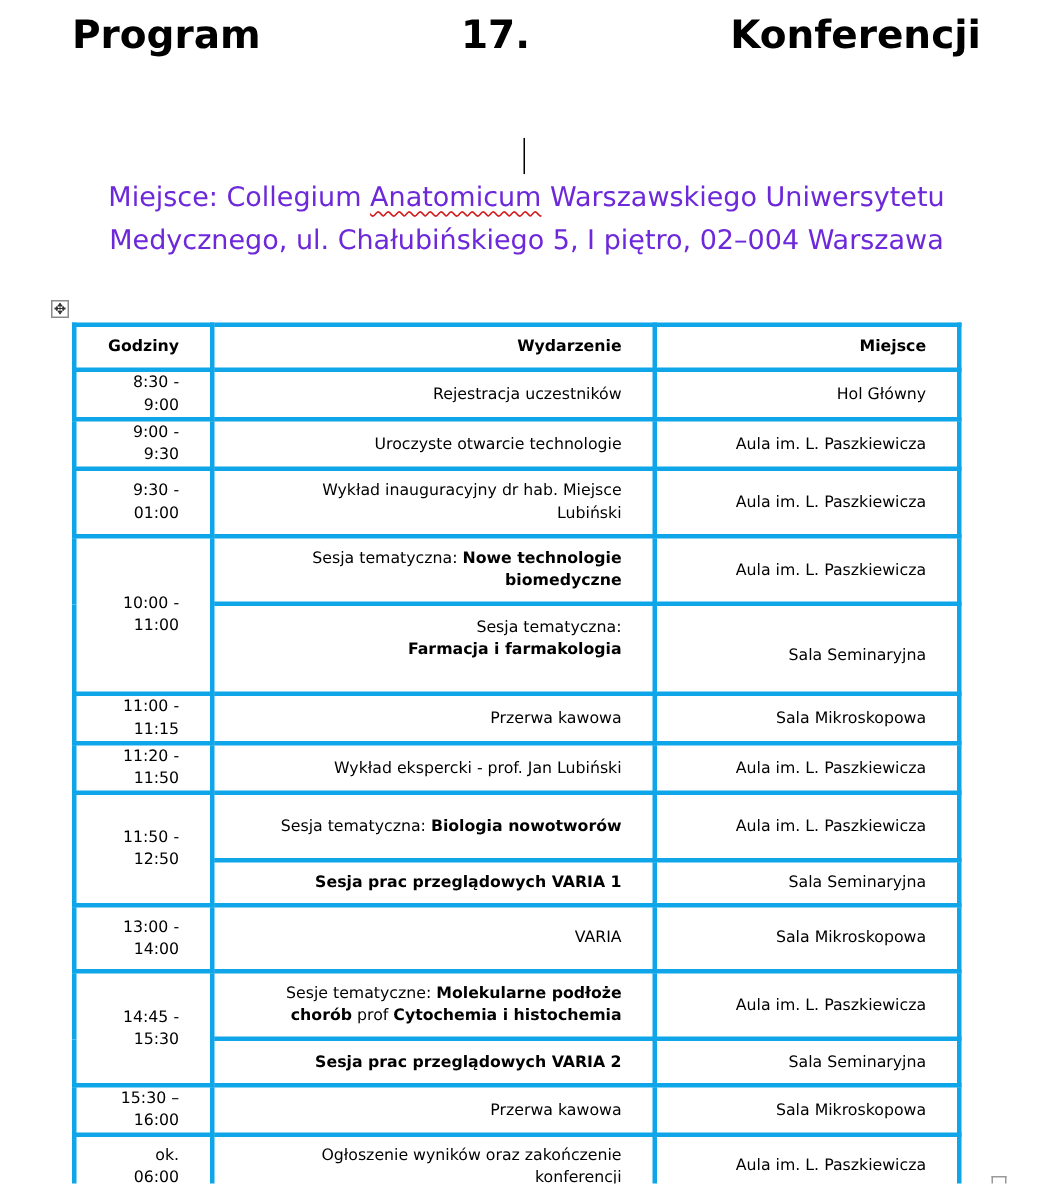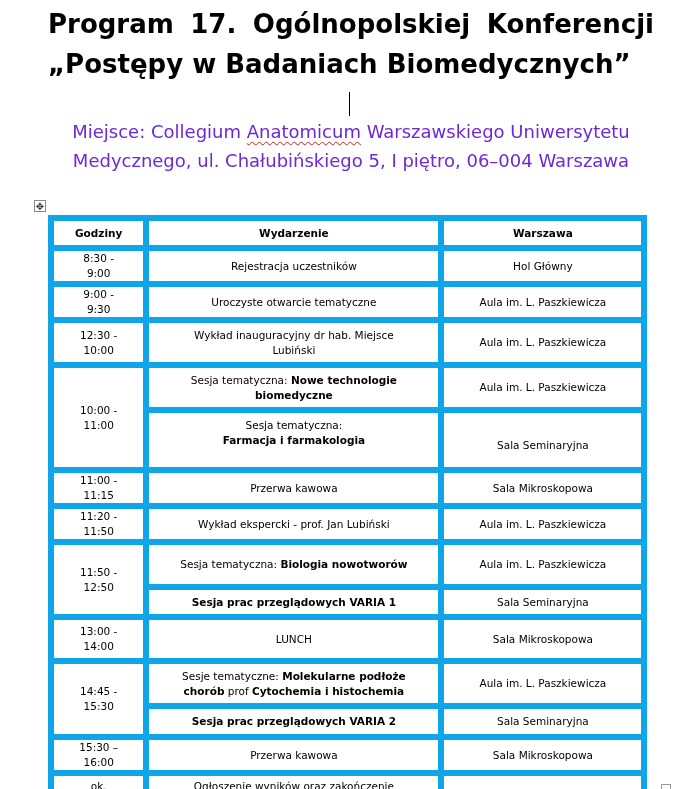--- a/index.html
+++ b/index.html
@@ -1,91 +1,89 @@
 <!DOCTYPE html>
 <html><head>
 <meta charset="utf-8">
 <style>
   html, body { margin:0; padding:0; background:#ffffff; }
   body { width:695px; height:789px; position:relative; overflow:hidden; font-family:"Liberation Sans", sans-serif; color:#000; }
   .title {
     position:absolute; left:48px; top:4px; width:606px;
-    font-family:"DejaVu Sans", sans-serif; font-weight:bold; font-size:26px; line-height:40px;
+    font-family:"DejaVu Sans", sans-serif; font-weight:bold; font-size:26px; line-height:40px;text-align:center;
   }
   .title .line1 { display:flex; justify-content:space-between; }
   .cursor { position:absolute; left:349px; top:92px; width:1px; height:24px; background:#000; }
   .place {
     position:absolute; left:48px; top:117px; width:606px; text-align:center;
     font-family:"DejaVu Sans", sans-serif; font-size:18px; line-height:29px; color:#6d28d9;
   }
   .squiggle { text-decoration: underline wavy #d21a1a; text-decoration-thickness:1px; text-underline-offset:3px; }
   .move-handle {
     position:absolute; left:34px; top:200px; width:12px; height:12px; border:1px solid #8a8a8a;
     font-size:10px; line-height:12px; text-align:center; color:#333; box-sizing:border-box;
   }
   table.prog {
     position:absolute; left:48px; top:215px; border-collapse:collapse; table-layout:fixed;
     font-family:"DejaVu Sans", sans-serif; font-size:10.5px;
   }
   table.prog td, table.prog th {
-    border:6px solid #0ea5e9; text-align:center; vertical-align:middle; padding:0 21px; line-height:15px;
+    border:3px solid #0ea5e9; text-align:right; vertical-align:middle; padding:0 21px; line-height:15px;
   }
   table.prog th { font-weight:bold; }
   .c1 { width:77px; } .c2 { width:295px; } .c3 { width:203px; }
   b { font-weight:bold; }
   .farm { padding-bottom:14px !important; }
   .farm-place { padding-top:10px !important; }
   .resize-handle { position:absolute; left:661px; top:784px; width:10px; height:8px; border:1px solid #999; border-bottom:none; box-sizing:border-box; }
 </style>
 </head>
 <body>
 
 <div class="title">
   <div class="line1">
     <span>Program</span>
     <span>17.</span>
-    <span>Ogólnopolskiej</span>
     <span>Konferencji</span>
   </div>
-  <div>„Postępy w Badaniach Biomedycznych”</div>
 </div>
 
 <div class="cursor"></div>
 
 <div class="place">
   <div><span>Miejsce: Collegium </span><span class="squiggle">Anatomicum</span><span> Warszawskiego Uniwersytetu</span></div>
-  <div>Medycznego, ul. Chałubińskiego 5, I piętro, 06–004 Warszawa</div>
+  <div>Medycznego, ul. Chałubińskiego 5, I piętro, 02–004 Warszawa</div>
 </div>
 
 <div class="move-handle">✥</div>
 
 <table class="prog">
   <colgroup>
       <col class="c1">
       <col class="c2">
       <col class="c3">
     </colgroup>
   <tbody>
       <tr style="height:30px">
     <th>Godziny</th>
     <th>Wydarzenie</th>
-    <th>Warszawa</th>
+    <th>Miejsce</th>
   </tr>
   <tr style="height:30px">
     <td>8:30 - 9:00</td>
     <td>Rejestracja uczestników</td>
     <td>Hol Główny</td>
   </tr>
   <tr style="height:30px">
     <td>9:00 - 9:30</td>
-    <td>Uroczyste otwarcie tematyczne</td>
+    <td>Uroczyste otwarcie technologie</td>
     <td>Aula im. L. Paszkiewicza</td>
   </tr>
   <tr style="height:45px">
-    <td>12:30 - 10:00</td>
+    <td>9:30 - 01:00</td>
     <td>
           <div>Wykład inauguracyjny dr hab. Miejsce</div>
           <div>Lubiński</div>
         </td>
     <td>Aula im. L. Paszkiewicza</td>
   </tr>
   <tr style="height:45px">
     <td rowspan="2">10:00 - 11:00</td>
     <td><span>Sesja tematyczna: </span><b>Nowe technologie biomedyczne</b></td>
     <td>Aula im. L. Paszkiewicza</td>
@@ -108,21 +106,21 @@
     <td rowspan="2">11:50 - 12:50</td>
     <td><span>Sesja tematyczna: </span><b>Biologia nowotworów</b></td>
     <td>Aula im. L. Paszkiewicza</td>
   </tr>
   <tr style="height:30px">
     <td><b>Sesja prac przeglądowych VARIA 1</b></td>
     <td>Sala Seminaryjna</td>
   </tr>
   <tr style="height:44px">
     <td>13:00 - 14:00</td>
-    <td>LUNCH</td>
+    <td>VARIA</td>
     <td>Sala Mikroskopowa</td>
   </tr>
   <tr style="height:45px">
     <td rowspan="2">14:45 - 15:30</td>
     <td>
           <div><span>Sesje tematyczne: </span><b>Molekularne podłoże</b></div>
           <div><b>chorób</b><span> prof </span><b>Cytochemia i histochemia</b></div>
         </td>
     <td>Aula im. L. Paszkiewicza</td>
   </tr>

